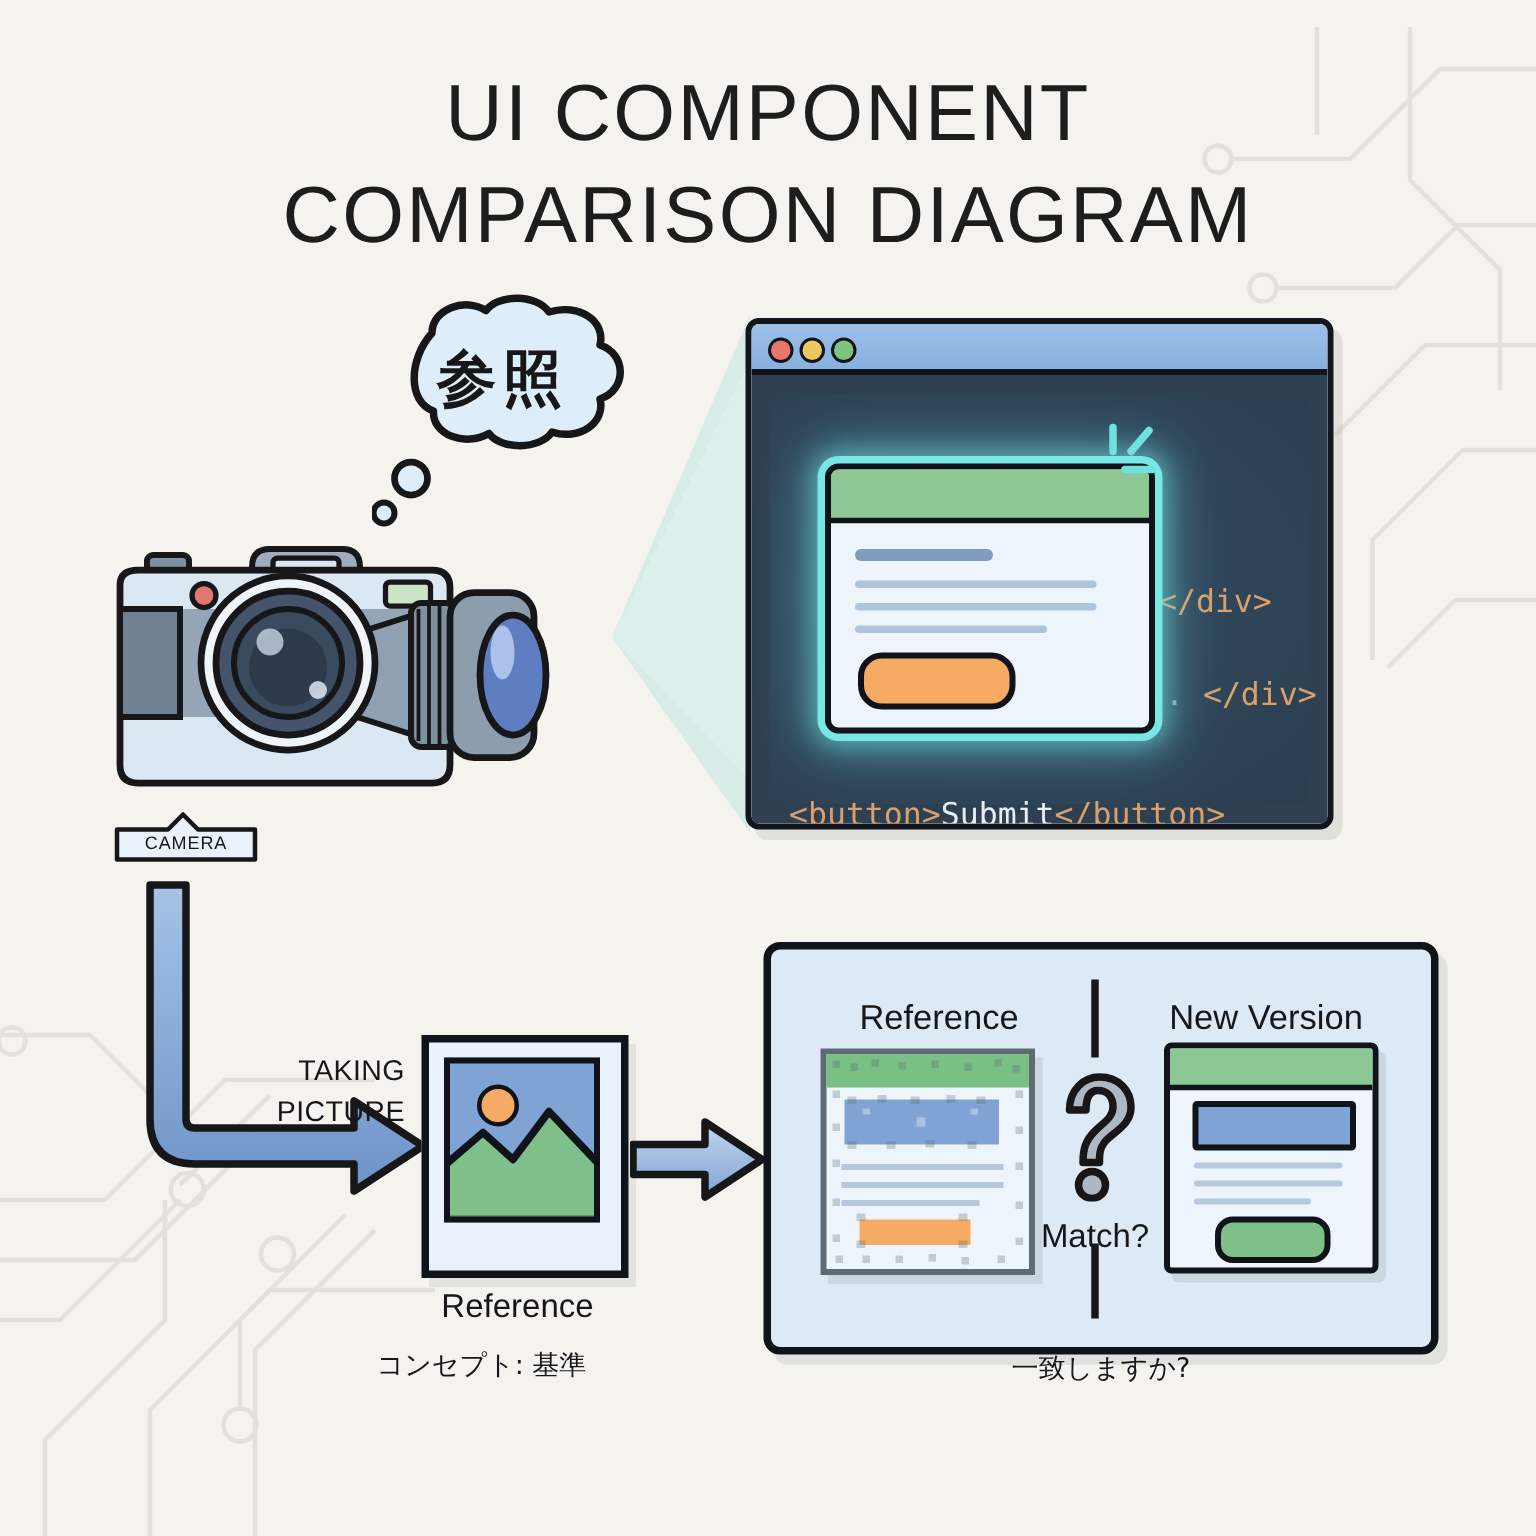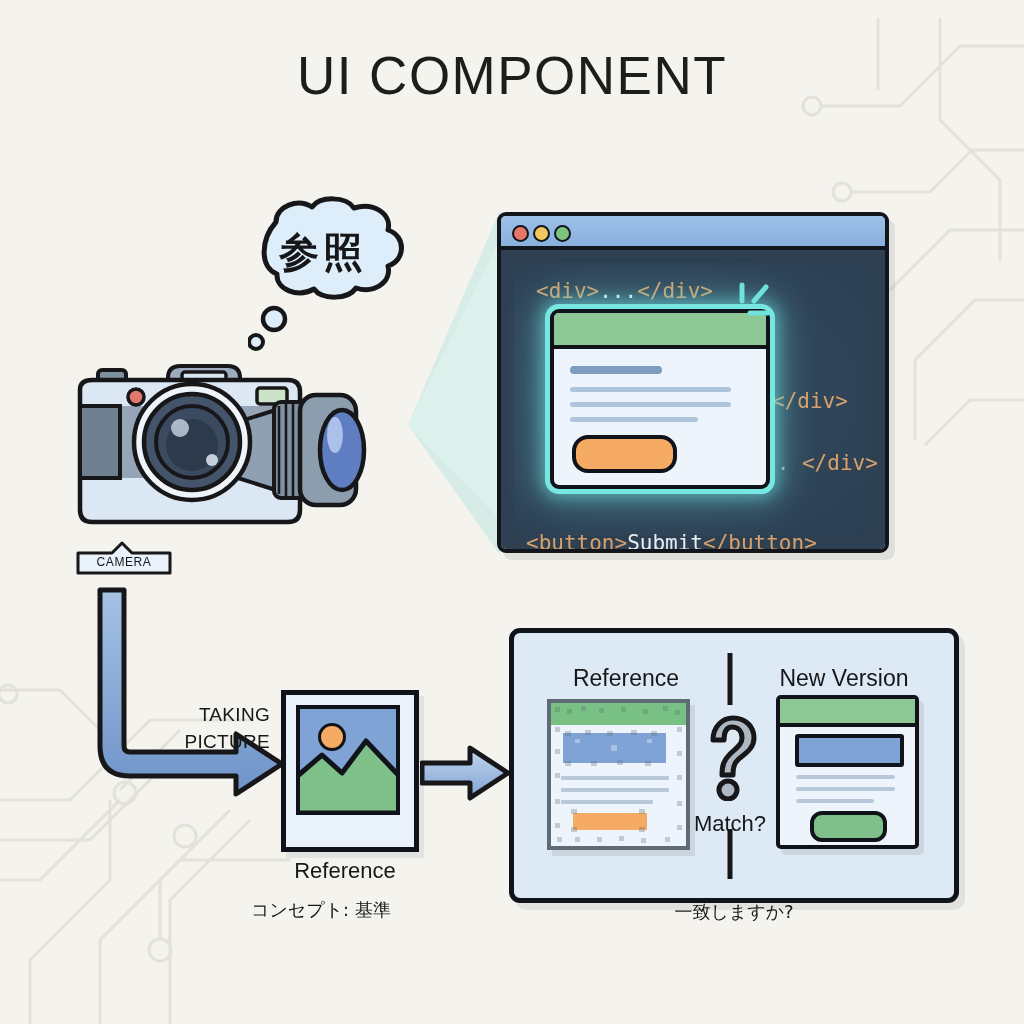--- a/index.html
+++ b/index.html
@@ -19,21 +19,21 @@
   #title{
     position:absolute;left:0;top:42px;width:1024px;
     text-align:center;color:#1d1d1b;
     font-size:53px;line-height:1.28;letter-spacing:1.5px;
     font-weight:400;
     font-family:"Liberation Sans", sans-serif;
   }
   #title .l2{display:block;}
 
   
-  #thought{left:228px;top:196px;width:190px;height:120px;}
+  #thought{left:240px;top:196px;width:190px;height:120px;}
   #thought .jp{
     position:absolute;left:0;top:0;width:190px;height:112px;
     display:flex;align-items:center;justify-content:center;
     font-size:40px;color:#17171a;letter-spacing:4px;
     font-family:"DejaVu Sans", sans-serif;font-weight:700;
   }
 
   
   #camera{left:60px;top:350px;width:340px;height:200px;}
   #camlabel{
@@ -208,20 +208,21 @@
       <circle cx="160" cy="950" r="11"></circle>
       <path d="M160 939 L160 880 L230 810"></path>
       <circle cx="185" cy="836" r="11"></circle>
       <path d="M0 690 L60 690 L120 750"></path>
       <circle cx="8" cy="694" r="9"></circle>
     </g>
   </svg>
 
   <div id="title">
     <span>UI COMPONENT</span>
+    <span class="l2">COMPARISON DIAGRAM</span>
   </div>
 
   <svg class="abs" style="left:340px;top:210px;width:180px;height:360px;" viewBox="0 0 180 360" fill="none">
     <path d="M68 215 L160 0 L160 345 Z" fill="#cfeae4" opacity="0.75"></path>
     <path d="M68 215 L160 30 L160 310 Z" fill="#dff2ed" opacity="0.8"></path>
   </svg>
 
   <div id="thought" class="abs">
     <svg style="position:absolute;left:0;top:0;width:190px;height:112px;" viewBox="0 0 190 112" fill="none">
       <path d="M48 26 C48 10 70 2 84 11 C92 0 118 0 126 12 C146 6 164 18 160 34
@@ -283,21 +284,20 @@
 
   <div id="codewin" class="abs">
     <div id="titlebar">
       <span class="tl r"></span>
       <span class="tl y"></span>
       <span class="tl g"></span>
     </div>
     <div id="codebody">
       <div id="codeinner">
 
-        <div id="cl1" class="codeline"><span class="tag">&lt;div&gt;</span><span class="plain">...</span><span class="tag">&lt;/div&gt;</span></div>
 
         <div id="cl2" class="codeline"><span class="tag">&lt;/div&gt;</span></div>
 
         <div id="cl3" class="codeline"><span class="dots">..</span> <span class="tag">&lt;/div&gt;</span></div>
 
         <div id="cl4" class="codeline"><span class="tag">&lt;button&gt;</span><span class="plain">Submit</span><span class="tag">&lt;/button&gt;</span></div>
 
         <div id="mockcard">
           <div id="mockhead"></div>
           <div id="ml0" class="mline"></div>

